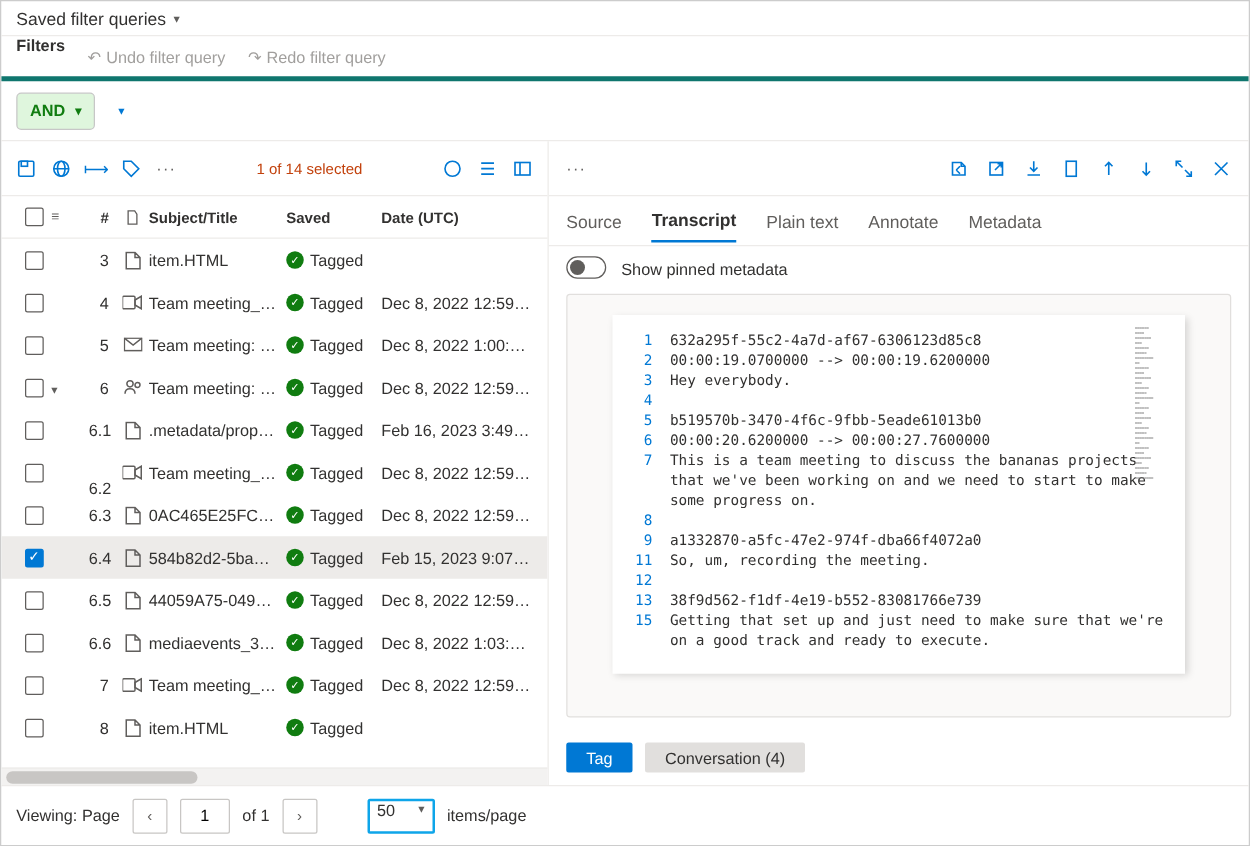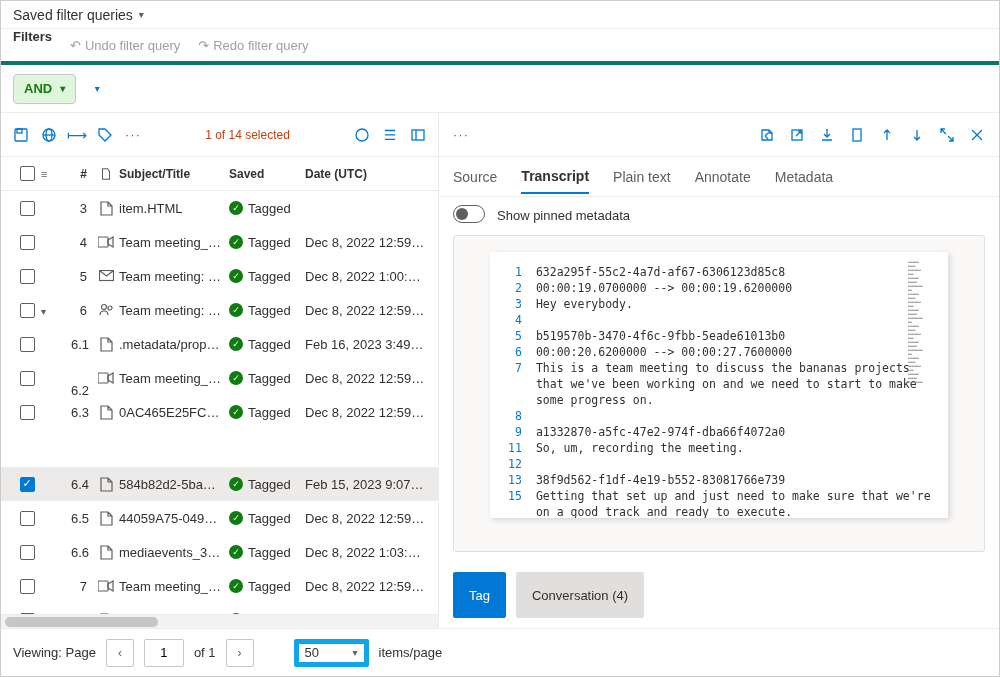--- a/index.html
+++ b/index.html
@@ -32,35 +32,35 @@
 .col-chk { width: 28px; display:flex; justify-content:center; }
 .col-sort { width: 20px; }
 .col-num { width: 32px; text-align: right; padding-right: 6px; }
 .col-ico { width: 26px; display:flex; justify-content:center; }
 .col-sub { width: 110px; padding-right: 6px; overflow: hidden; text-overflow: ellipsis; white-space: nowrap; }
 .col-stat { width: 76px; }
 .col-date { flex: 1; overflow: hidden; text-overflow: ellipsis; white-space: nowrap; }
 
 .grid-body { flex: 1; overflow-y: auto; overflow-x: hidden; }
 .row { display: flex; align-items: center; height: 34px; padding: 0 12px; font-size: 13px; }
-.row.sel { background: #edebe9; margin-top: 38px; }
+.row.sel { background: #edebe9; }
 .row .status { display: flex; align-items: center; gap: 5px; }
 .check-green { width: 14px; height: 14px; border-radius: 50%; background: #107c10; display: inline-flex; align-items: center; justify-content: center; color: #fff; font-size: 9px; }
 .chkbox { width: 15px; height: 15px; border: 1px solid #605e5c; border-radius: 2px; display: inline-block; }
 .chkbox.on { background: #0078d4; border-color: #0078d4; position: relative; }
 .chkbox.on::after { content: "✓"; color: #fff; font-size: 11px; position: absolute; left: 2px; top: -1px; }
 .file-ico { color: #605e5c; font-size: 13px; }
 .chev-row { color: #605e5c; font-size: 10px; width: 20px; text-align: center; }
 .scroll-h { height: 14px; border-top: 1px solid #edebe9; position: relative; background: #f3f2f1; }
 .scroll-h::after { content: ""; position: absolute; left: 4px; top: 2px; width: 35%; height: 10px; background: #c8c6c4; border-radius: 5px; }
 
 .footer { display: flex; align-items: center; height: 48px; padding: 0 12px; gap: 10px; border-top: 1px solid #edebe9; }
 .page-btn { width: 28px; height: 28px; border: 1px solid #c8c6c4; display: flex; align-items: center; justify-content: center; color: #605e5c; font-size: 12px; border-radius: 2px; }
 .page-input { width: 40px; height: 28px; border: 1px solid #c8c6c4; text-align: center; font-size: 13px; border-radius: 2px; }
-.items-sel { width: 75px; height: 28px; border: 5px solid #0ea5e9; padding: 0 18px 0 6px; font-size: 13px; border-radius: 2px; position: relative; display: flex; align-items: center; }
+.items-sel { width: 54px; height: 28px; border: 2px solid #0ea5e9; padding: 0 18px 0 6px; font-size: 13px; border-radius: 2px; position: relative; display: flex; }
 .items-sel .chev { position: absolute; right: 6px; font-size: 10px; color: #605e5c; }
 
 .right-toolbar { display: flex; align-items: center; height: 44px; padding: 0 14px; justify-content: space-between; border-bottom: 1px solid #edebe9; }
 .rt-icons { display: flex; gap: 14px; align-items: center; }
 .rt-icons .ibtn { color: #0078d4; }
 
 .tabs { display: flex; gap: 24px; padding: 0 14px; height: 40px; align-items: center; border-bottom: 1px solid #edebe9; }
 .tab { font-size: 14px; color: #605e5c; padding: 8px 0; cursor: pointer; }
 .tab.active { color: #323130; font-weight: 600; border-bottom: 2px solid #0078d4; }
 
@@ -69,21 +69,21 @@
 .toggle::after { content: ""; position: absolute; width: 12px; height: 12px; background: #605e5c; border-radius: 50%; left: 2px; top: 2px; }
 
 .transcript-wrap { flex: 1; margin: 4px 14px 10px 14px; background: #faf9f8; border: 1px solid #e1dfdd; border-radius: 3px; padding: 16px; overflow: hidden; position: relative; }
 .transcript-box { background: #fff; box-shadow: 2px 2px 6px rgba(0,0,0,0.15); margin: 0 auto; width: 92%; height: 94%; padding: 12px 12px 12px 16px; font-family: Consolas, monospace; font-size: 11.5px; line-height: 16px; overflow: hidden; position: relative; }
 .tline { display: flex; }
 .tline .ln { width: 30px; text-align: right; color: #0078d4; padding-right: 14px; flex-shrink: 0; }
 .tline .tx { flex: 1; white-space: pre-wrap; word-break: break-word; }
 .mini { position: absolute; right: 6px; top: 8px; width: 34px; font-size: 3px; line-height: 4px; color: #888; }
 
 .btn-row { display: flex; gap: 10px; padding: 10px 14px; }
-.btn { height: 46px; padding: 0 16px; border-radius: 2px; font-size: 13px; display: flex; align-items: center; }
+.btn { height: 24px; padding: 0 16px; border-radius: 2px; font-size: 13px; display: flex; align-items: center; }
 .btn.primary { background: #0078d4; color: #fff; }
 .btn.secondary { background: #e1dfdd; color: #323130; }
 </style>
 </head>
 <body>
 
 <div class="header1">
   <span>Saved filter queries</span>
   <span class="chev">▾</span>
 </div>

